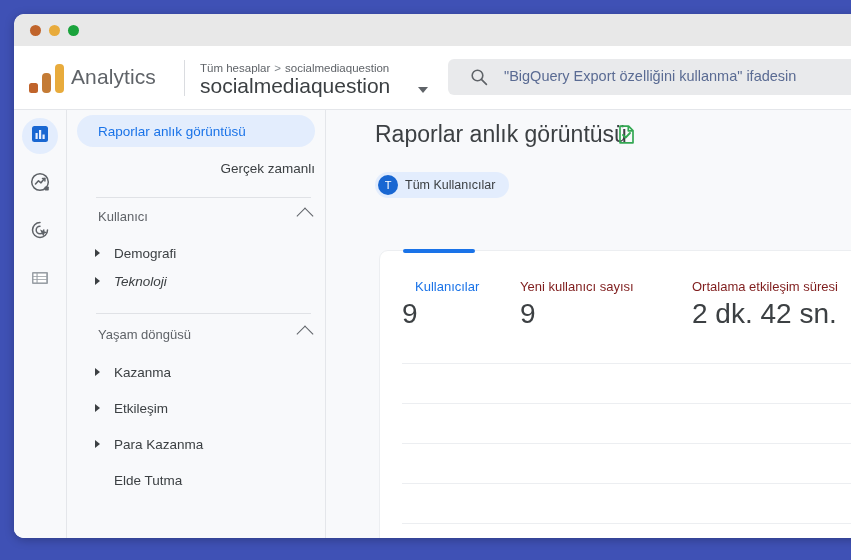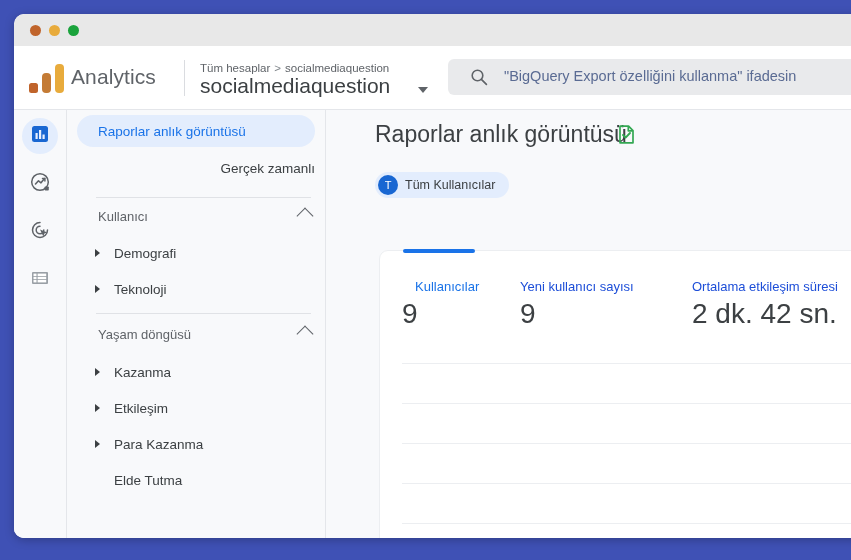--- a/index.html
+++ b/index.html
@@ -215,21 +215,21 @@
   }
   #tab-indicator {
     position: absolute; left: 23px; top: -2px;
     width: 72px; height: 4px;
     background: #1a73e8; border-radius: 2px;
   }
   .metric {
     position: absolute; top: 28px;
   }
   .metric .m-label {
-    font-size: 13px; color: #1d4ed8; white-space: nowrap;
+    font-size: 13px; color: #7f1d1d; white-space: nowrap;
   }
   .metric.primary .m-label { color: #1a73e8; margin-left: 13px; }
   .metric .m-value {
     margin-top: 4px;
     font-size: 28px; color: #3c4043; white-space: nowrap;
   }
   .card-row-line {
     position: absolute; left: 22px; right: 0;
     height: 1px; background: #eceef1;
   }
@@ -345,21 +345,21 @@
         <div class="nav-section" style="top:94px;">
           <span>Kullanıcı</span>
           <span class="chev-up"></span>
         </div>
 
         <div class="nav-sub" style="top:128px;">
           <span class="tri"></span>
           <span class="lbl">Demografi</span>
         </div>
 
-        <div class="nav-sub" style="top:164px;">
+        <div class="nav-sub" style="top:156px;font-style:italic;">
           <span class="tri"></span>
           <span class="lbl">Teknoloji</span>
         </div>
 
         <div class="nav-divider" style="top:203px;"></div>
 
         <div class="nav-section" style="top:212px;">
           <span>Yaşam döngüsü</span>
           <span class="chev-up"></span>
         </div>

